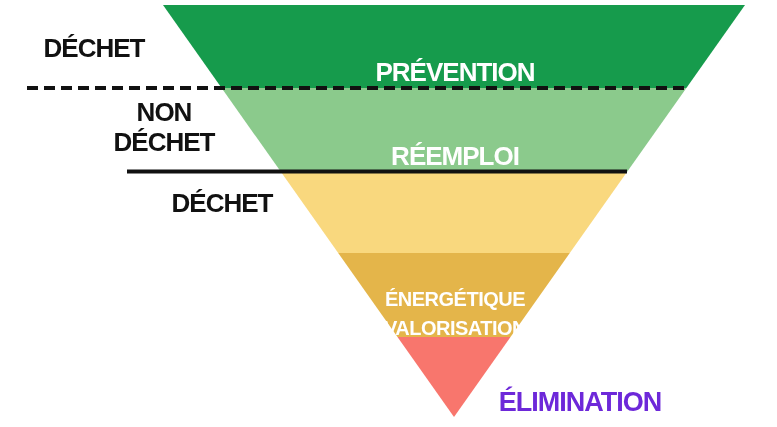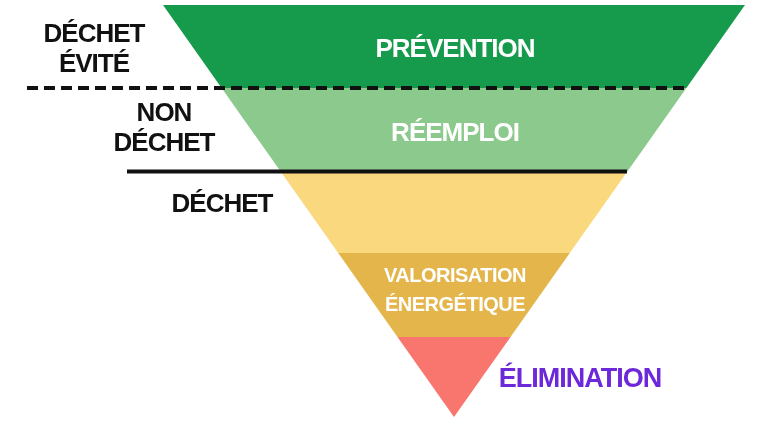--- a/index.html
+++ b/index.html
@@ -34,20 +34,21 @@
   }
   .side-label {
     color: #111111;
     font-size: 26px;
     line-height: 30px;
   }
   .level-label {
     color: #ffffff;
     font-size: 26px;
     line-height: 30px;
+    margin-top: 24px;
   }
   .level-label.small {
     font-size: 20px;
     line-height: 29px;
     letter-spacing: -0.5px;
   }
   .level-label.outside {
     color: #6d28d9;
     font-size: 27px;
   }
@@ -64,21 +65,20 @@
     <polygon points="281,172 627,172 569.8,253 338.2,253" fill="#f9d87e"></polygon>
     <polygon points="338.2,253 569.8,253 510.5,337 397.5,337" fill="#e4b54a"></polygon>
     <polygon points="397.5,337 510.5,337 454,417" fill="#f8766d"></polygon>
 
     <line x1="27" y1="88" x2="690" y2="88" stroke-width="4" stroke-dasharray="11 6" stroke="#111111"></line>
     <line x1="127" y1="171.5" x2="627" y2="171.5" stroke-width="4" stroke="#111111"></line>
   </svg>
 
   <div class="lbl side-label" style="left:94px; top:48px;">
     <span>DÉCHET</span>
-    <span>ÉVITÉ</span>
   </div>
 
   <div class="lbl side-label" style="left:164px; top:127px;">
     <span>NON</span>
     <span>DÉCHET</span>
   </div>
 
   <div class="lbl side-label" style="left:222px; top:203px;">
     <span>DÉCHET</span>
   </div>
@@ -86,21 +86,21 @@
   <div class="lbl level-label" style="left:455px; top:48px;">
     <span>PRÉVENTION</span>
   </div>
 
   <div class="lbl level-label" style="left:455px; top:132px;">
     <span>RÉEMPLOI</span>
   </div>
 
 
   <div class="lbl level-label small" style="left:455px; top:290px;">
+    <span>ÉNERGÉTIQUE</span>
     <span>VALORISATION</span>
-    <span>ÉNERGÉTIQUE</span>
   </div>
 
   <div class="lbl level-label outside" style="left:580px; top:378px;">
     <span>ÉLIMINATION</span>
   </div>
 
 </div>
 
 </body></html>

